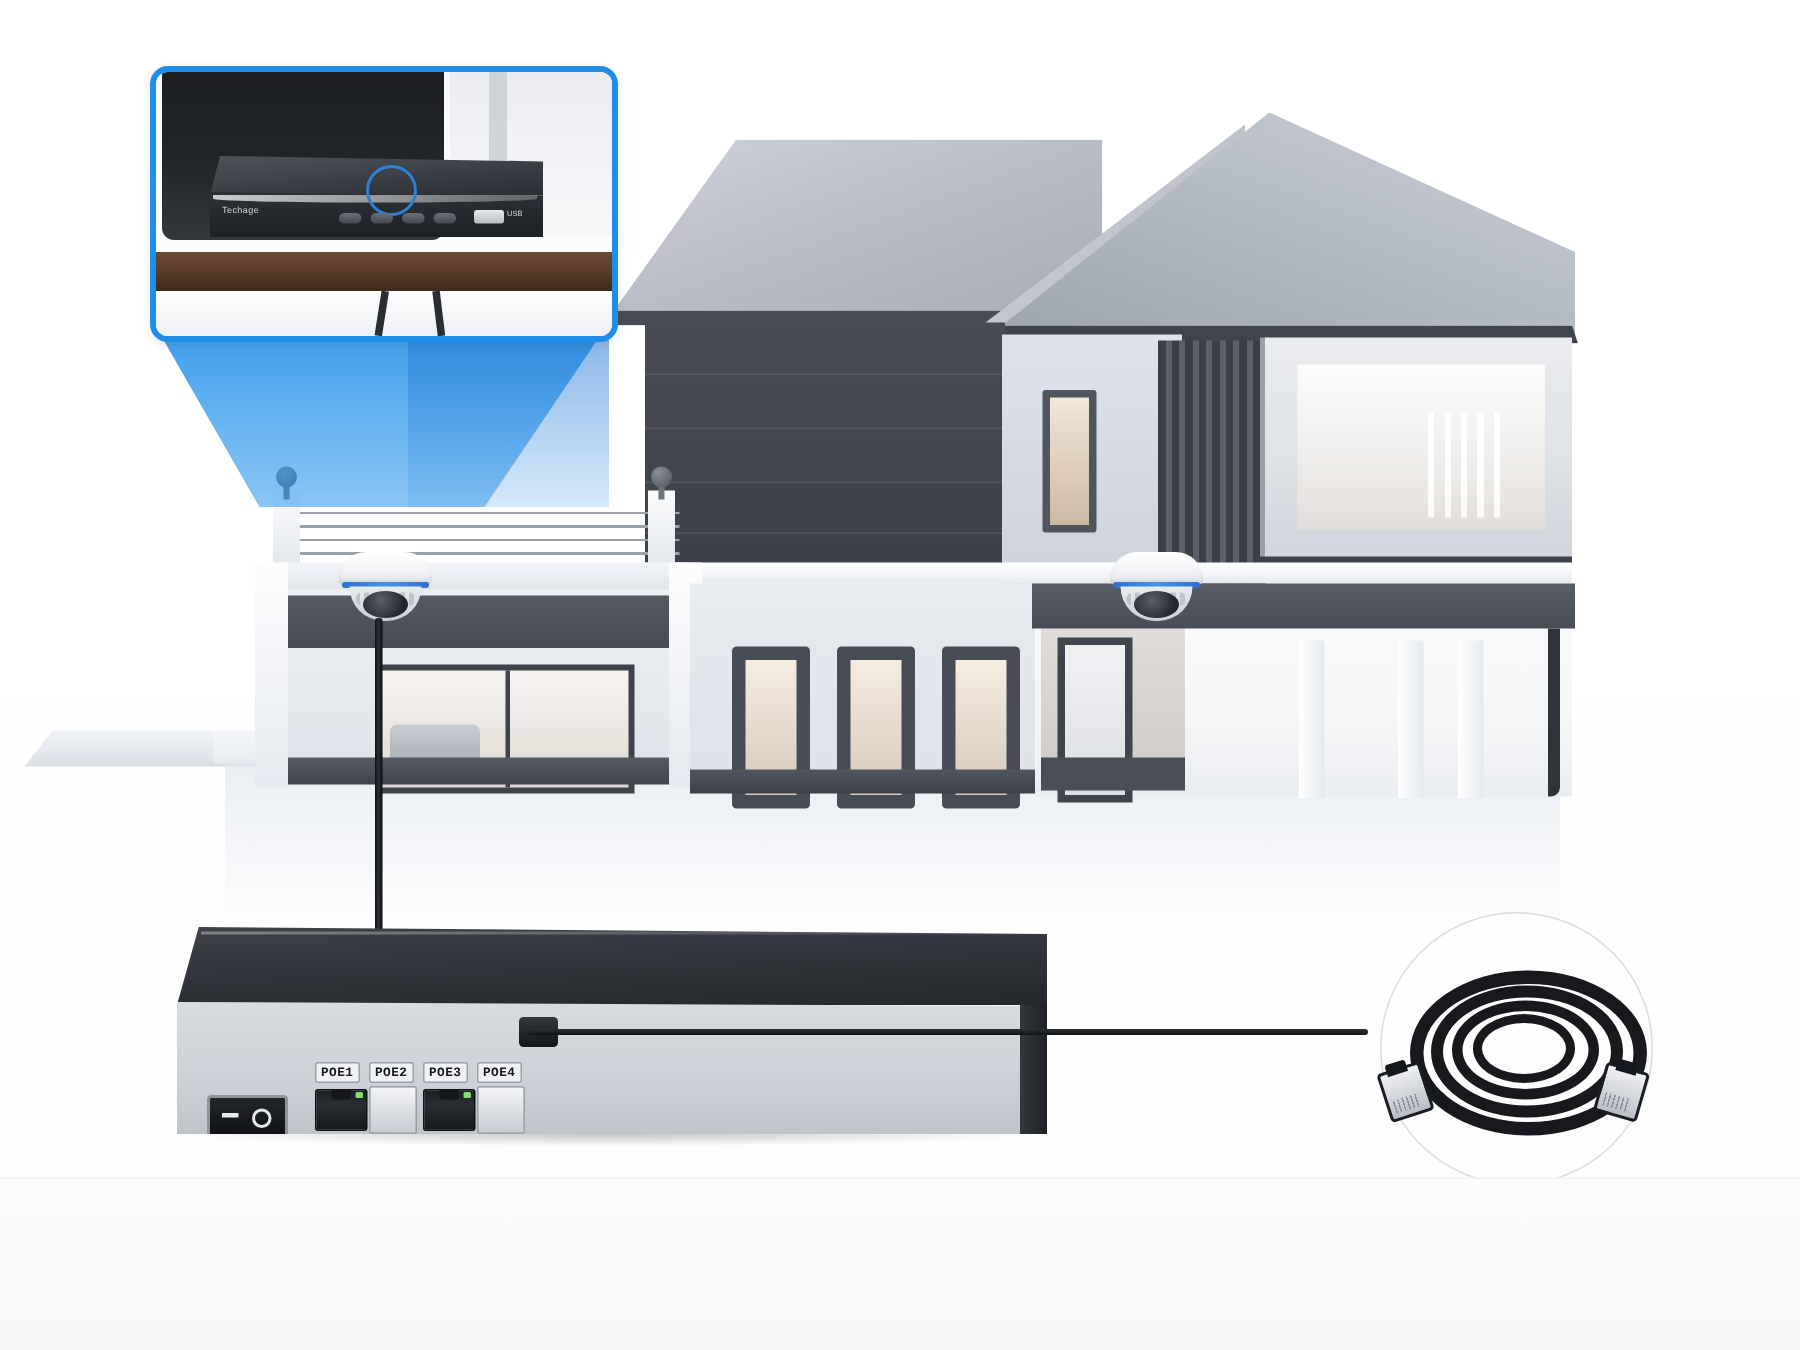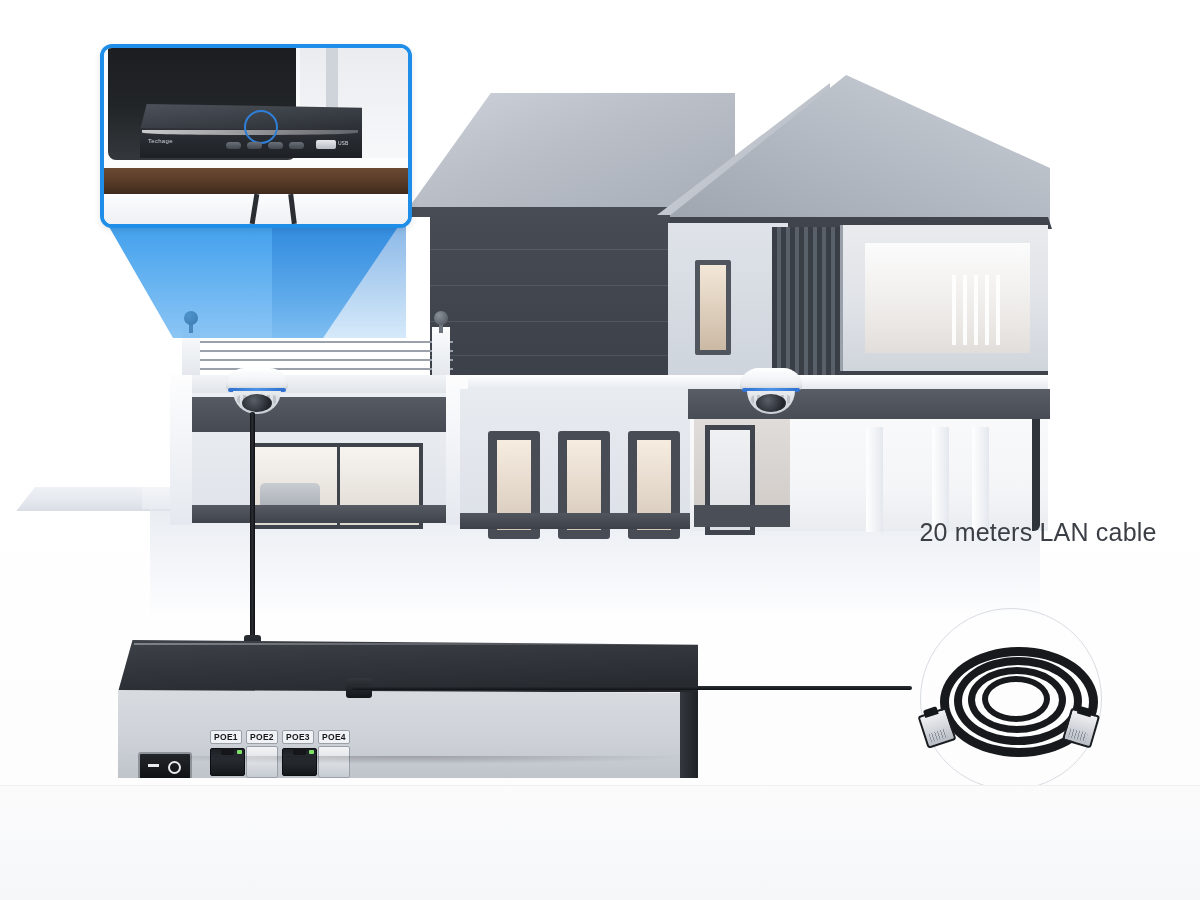--- a/index.html
+++ b/index.html
@@ -171,21 +171,21 @@
   .nvr-i-usbtxt{position:absolute;left:198px;top:36px;font-size:5px;color:#d7dbe0;}
 
   
   .beam{position:absolute;left:104px;top:218px;width:300px;height:120px;
     background:linear-gradient(180deg,rgba(45,150,235,.92),rgba(45,150,235,.55));
     clip-path:polygon(0 0,100% 0,73% 100%,23% 100%);}
   .beam-glass{position:absolute;left:272px;top:218px;width:134px;height:120px;
     background:linear-gradient(180deg,rgba(35,120,210,.55),rgba(90,170,235,.25));}
 
   
-  .nvr{position:absolute;left:118px;top:640px;width:580px;height:140px;}
+  .nvr{position:absolute;left:118px;top:618px;width:580px;height:140px;font-family:Liberation Mono, monospace;}
   .nvr-top{position:absolute;left:0;top:0;width:580px;height:52px;
     background:linear-gradient(178deg,#3d4148 0%,#33373d 40%,#24272c 100%);
     clip-path:polygon(2.5% 0,100% 9%,100% 100%,0 100%);}
   .nvr-top-hl{position:absolute;left:16px;top:3px;width:548px;height:2px;
     background:linear-gradient(90deg,rgba(255,255,255,.35),rgba(255,255,255,.05));}
   .nvr-panel{position:absolute;left:0;top:50px;width:580px;height:88px;
     background:linear-gradient(180deg,#d8dce1 0%,#ced2d8 55%,#bfc4cb 100%);
     clip-path:polygon(0 0,100% 3%,100% 100%,0 100%);}
   .nvr-right-edge{position:absolute;left:562px;top:52px;width:18px;height:86px;
     background:linear-gradient(90deg,#34383e,#1e2125);}
@@ -439,21 +439,20 @@
         </div>
 
       </div>
       <div class="nvr-right-edge"></div>
     </div>
     <div class="nvr-shadow"></div>
 
     <div class="lan-plug"></div>
     <div class="lan-wire"></div>
 
-    <div class="lan-title">20 meters LAN cable</div>
 
     <div class="coil-circle"></div>
     <div class="coil">
       <div class="coil-ring" style="left:10px;top:2px;width:140px;height:92px;border-width:9px;"></div>
       <div class="coil-ring" style="left:24px;top:12px;width:112px;height:72px;border-width:8px;"></div>
       <div class="coil-ring" style="left:38px;top:22px;width:84px;height:52px;border-width:7px;"></div>
       <div class="coil-ring" style="left:52px;top:31px;width:56px;height:34px;border-width:6px;"></div>
       <div class="rj45" style="left:-8px;top:66px;transform:rotate(-18deg)">
           <i></i>
         </div>

